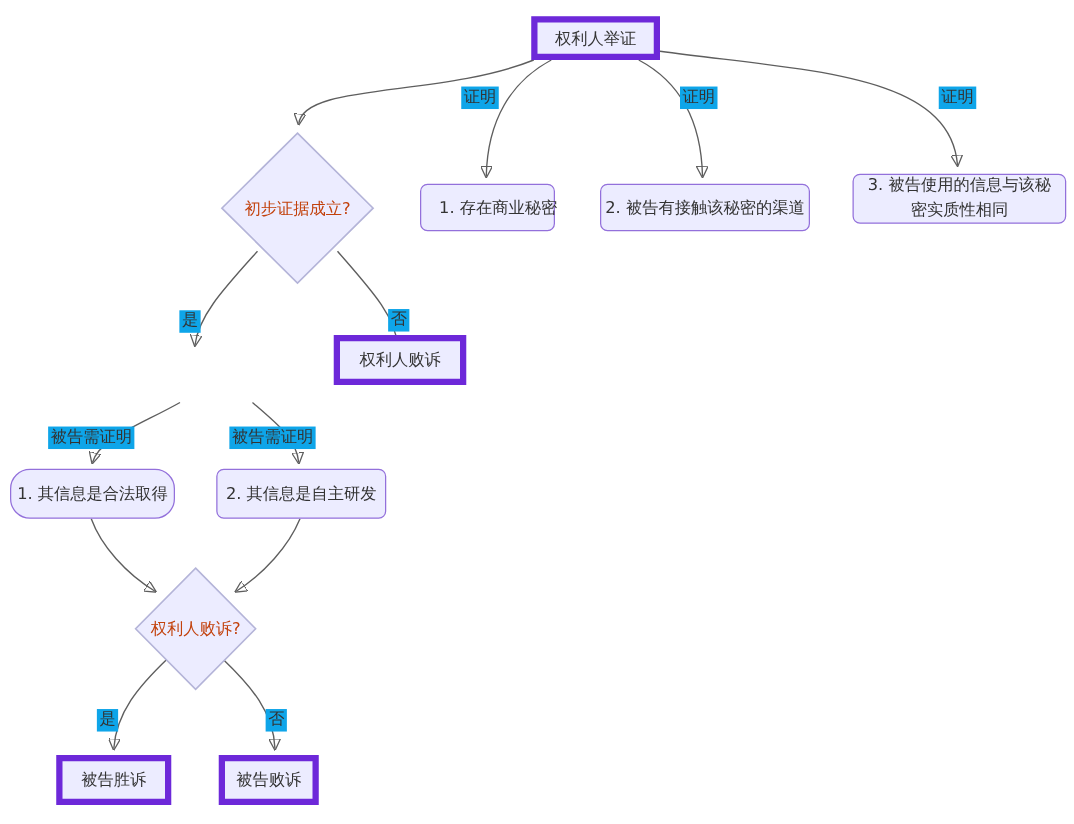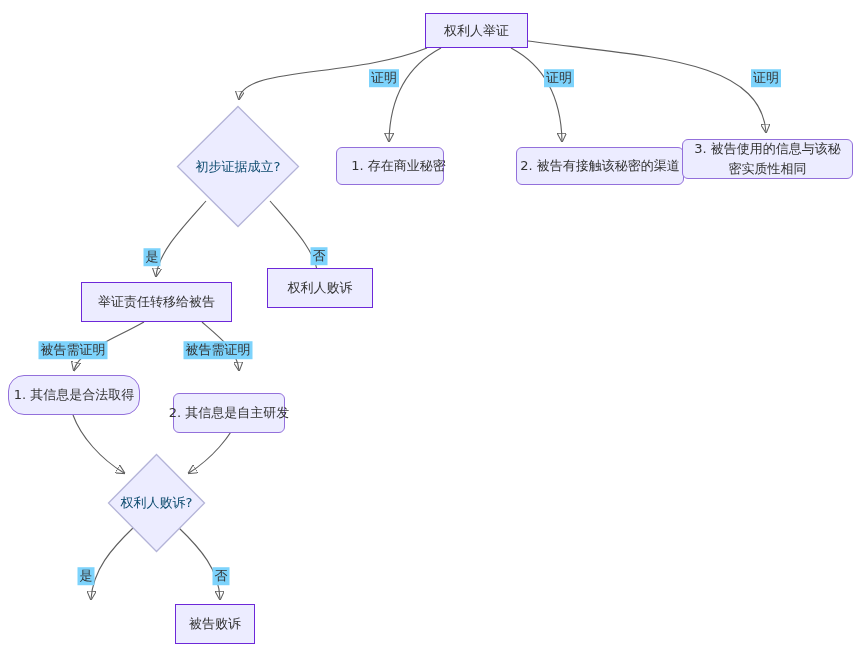--- a/index.html
+++ b/index.html
@@ -15,37 +15,37 @@
   .node{
     position:absolute;
     display:flex;align-items:center;justify-content:center;
     background:#ECECFF;
     color:#333333;
     font-size:13px;
     text-align:center;
     box-sizing:border-box;
     white-space:nowrap;
   }
-  .node.rect{border:1px solid #6d28d9;text-align:center;}
+  .node.rect{border:5px solid #6d28d9;text-align:center;}
   .node.rounded{border:1.6px solid #9370DB;border-radius:6px;}
   .node.wrap{white-space:normal;line-height:1.55;padding:4px 10px;}
   .diamond{
     position:absolute;
     display:flex;align-items:center;justify-content:center;
   }
   .diamond svg{position:absolute;left:0;top:0;}
   .diamond polygon{fill:#ECECFF;stroke:#b4b4d8;stroke-width:1.3;}
   .diamond-label{
     position:relative;
-    color:#0c4a6e;font-size:13px;white-space:nowrap;
+    color:#c2410c;font-size:13px;white-space:nowrap;
   }
   .edge-label{
     position:absolute;
     transform:translate(-50%,-50%);
-    background:#7dd3fc;
+    background:#0ea5e9;
     color:#333333;
     font-size:13px;
     padding:0 2px;
     line-height:1.35;
     white-space:nowrap;
   }
 </style>
 </head>
 <body>
 
@@ -68,46 +68,46 @@
     <path d="M 73 415 C 81 437, 101 459, 124 473" marker-end="url(#arrow)"></path>
     <path d="M 240 415 C 231 437, 211 459, 189 473" marker-end="url(#arrow)"></path>
     <path d="M 134 527 C 111 549, 93 570, 91 599" marker-end="url(#arrow)"></path>
     <path d="M 178 527 C 201 549, 219 570, 220 599" marker-end="url(#arrow)"></path>
   </svg>
 
   <div class="node rect" style="left:425px;top:13px;width:103px;height:35px;">权利人举证</div>
 
   <div class="node rounded" style="left:336px;top:147px;width:108px;height:38px;padding-left:17px;">1. 存在商业秘密</div>
 
-  <div class="node rounded" style="left:480px;top:147px;width:168px;height:38px;margin-left:36px;">2. 被告有接触该秘密的渠道</div>
+  <div class="node rounded" style="left:480px;top:147px;width:168px;height:38px;">2. 被告有接触该秘密的渠道</div>
 
   <div class="node rounded wrap" style="left:682px;top:139px;width:171px;height:40px;">3. 被告使用的信息与该秘密实质性相同</div>
 
   <div class="diamond" style="left:176px;top:105px;width:124px;height:123px;">
     <svg width="124" height="123" viewBox="0 0 124 123">
       <polygon points="62,1.5 122.5,61.5 62,121.5 1.5,61.5"></polygon>
     </svg>
     <span class="diamond-label">初步证据成立?</span>
   </div>
 
-  <div class="node rect" style="left:81px;top:282px;width:151px;height:40px;">举证责任转移给被告</div>
 
   <div class="node rect" style="left:267px;top:268px;width:106px;height:40px;">权利人败诉</div>
 
   <div class="node rounded" style="left:8px;top:375px;width:132px;height:40px;border-radius:16px;">1. 其信息是合法取得</div>
 
-  <div class="node rounded" style="left:173px;top:393px;width:112px;height:40px;">2. 其信息是自主研发</div>
+  <div class="node rounded" style="left:173px;top:375px;width:136px;height:40px;">2. 其信息是自主研发</div>
 
   <div class="diamond" style="left:107px;top:453px;width:99px;height:100px;">
     <svg width="99" height="100" viewBox="0 0 99 100">
       <polygon points="49.5,1.5 97.5,50 49.5,98.5 1.5,50"></polygon>
     </svg>
     <span class="diamond-label">权利人败诉?</span>
   </div>
 
+  <div class="node rect" style="left:45px;top:604px;width:92px;height:40px;">被告胜诉</div>
 
   <div class="node rect" style="left:175px;top:604px;width:80px;height:40px;">被告败诉</div>
 
   <div class="edge-label" style="left:384px;top:78px;">证明</div>
   <div class="edge-label" style="left:559px;top:78px;">证明</div>
   <div class="edge-label" style="left:766px;top:78px;">证明</div>
   <div class="edge-label" style="left:152px;top:257px;">是</div>
   <div class="edge-label" style="left:319px;top:256px;">否</div>
   <div class="edge-label" style="left:73px;top:350px;">被告需证明</div>
   <div class="edge-label" style="left:218px;top:350px;">被告需证明</div>

